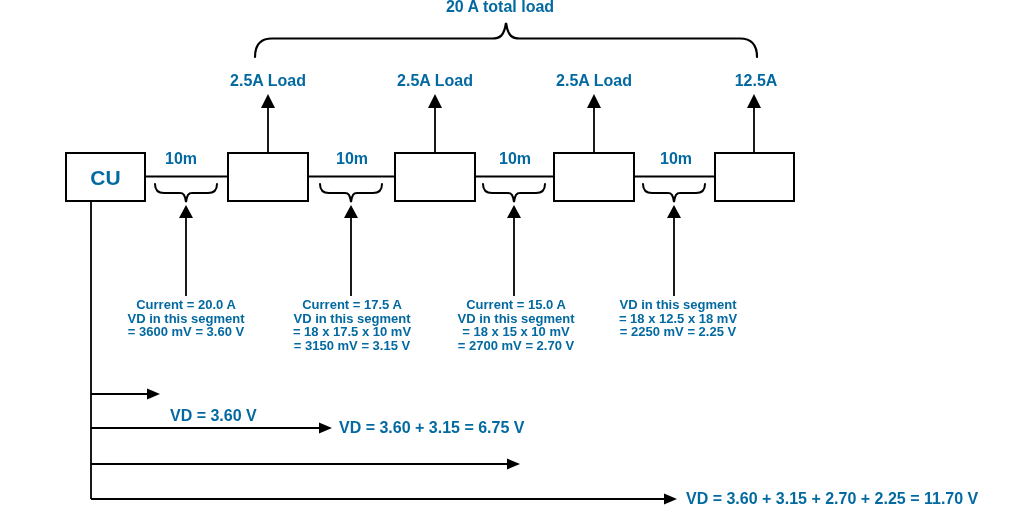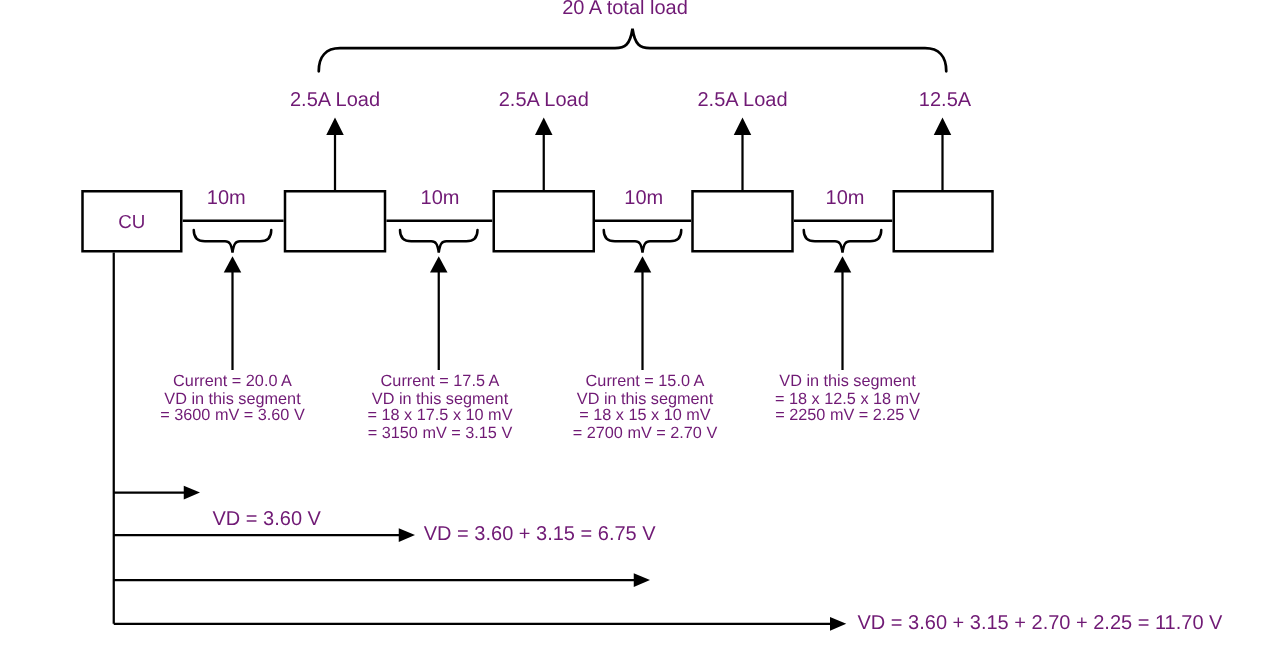--- a/index.html
+++ b/index.html
@@ -1,34 +1,34 @@
 <!DOCTYPE html>
 <html><head>
 <meta charset="utf-8">
 <style>
   html,body{margin:0;padding:0;background:#ffffff;}
   .stage{
     position:relative;
     width:1011px;height:520px;
     background:#ffffff;
-    color:#701a75;
+    color:#0369a1;
     font-family:"Liberation Sans",sans-serif;
-    font-weight:normal;
+    font-weight:bold;
     overflow:hidden;
   }
   .layer{position:absolute;left:0;top:0;width:1011px;height:520px;}
   .abs{position:absolute;white-space:nowrap;}
   .box{
     position:absolute;
     box-sizing:border-box;
     border:2px solid #000;
     background:#fff;
     display:flex;align-items:center;justify-content:center;
   }
-  .cu-label{font-size:15px;line-height:17px;}
+  .cu-label{font-size:21px;line-height:17px;}
   .lbl16{font-size:16px;line-height:16px;}
   .center{text-align:center;transform:translateX(-50%);}
   .calc{
     position:absolute;
     width:190px;
     transform:translateX(-50%);
     text-align:center;
     font-size:13px;
     line-height:13.5px;
   }

